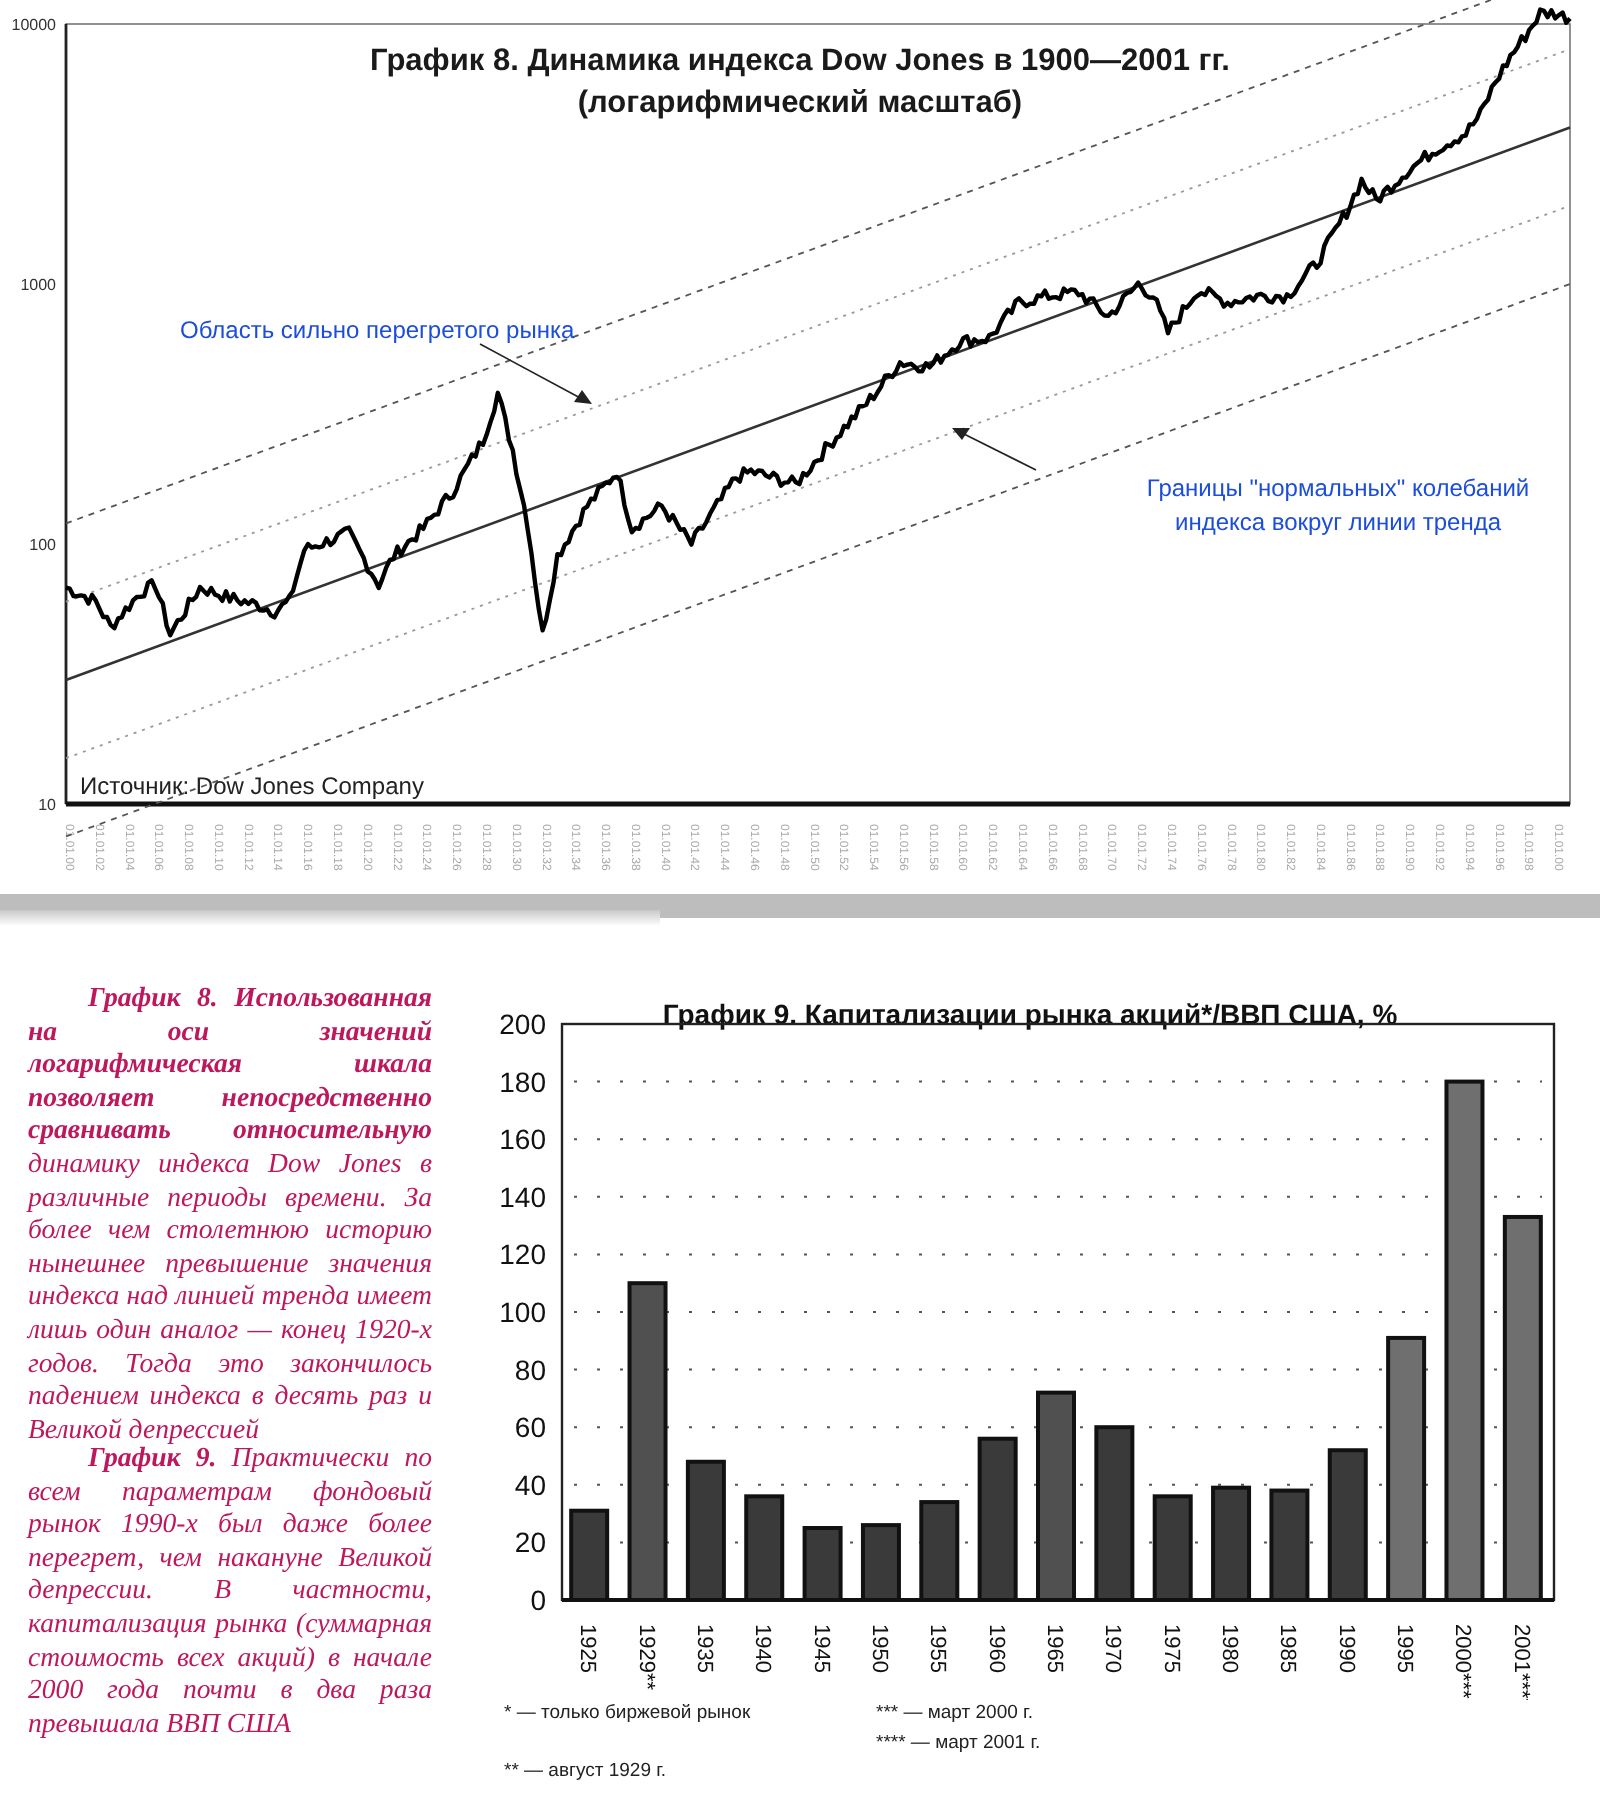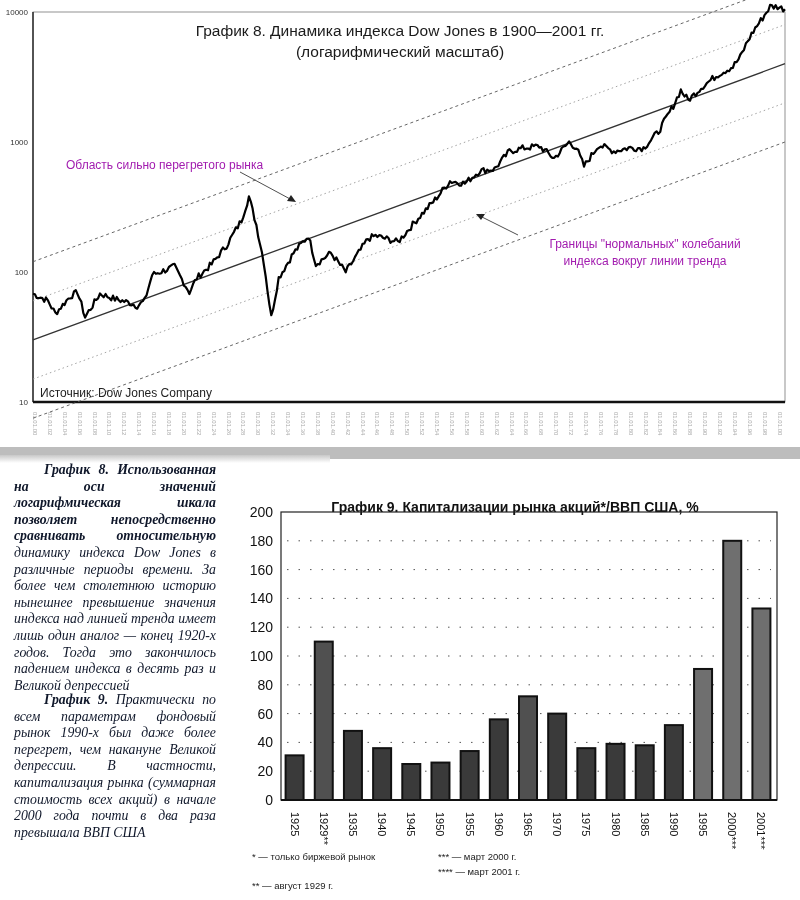--- a/index.html
+++ b/index.html
@@ -1,23 +1,23 @@
 <!DOCTYPE html>
 <html><head>
 <meta charset="utf-8">
 <style>
   html,body{margin:0;padding:0;background:#fff;}
   body{width:800px;height:900px;position:relative;overflow:hidden;font-family:"Liberation Sans",sans-serif;color:#111;}
   #chart8{position:absolute;left:0;top:0;width:800px;height:440px;}
   #band{position:absolute;left:0;top:447px;width:800px;height:12px;background:#bdbdbd;}
   #band2{position:absolute;left:0;top:455px;width:330px;height:8px;background:linear-gradient(#c8c8c8,#fff);}
-  .t8{position:absolute;left:0;width:800px;text-align:center;font-weight:normal;font-size:15.5px;color:#1a1a1a;}
-  .ann{position:absolute;font-size:12px;color:#a21caf;}
+  .t8{position:absolute;left:0;width:800px;text-align:center;font-weight:bold;font-size:15.5px;color:#1a1a1a;}
+  .ann{position:absolute;font-size:12px;color:#1d4ed8;margin-left:24px;}
   .src{position:absolute;left:40px;top:386px;font-size:12px;color:#222;}
-  .caption{position:absolute;left:14px;width:202px;font-family:"Liberation Serif",serif;font-style:italic;font-size:13.8px;line-height:16.6px;color:#0f172a;text-align:justify;}
+  .caption{position:absolute;left:14px;width:202px;font-family:"Liberation Serif",serif;font-style:italic;font-size:13.8px;line-height:16.6px;color:#be185d;text-align:justify;margin-top:29px;}
   .caption b{font-weight:bold;}
   .t9{position:absolute;left:230px;width:570px;top:475px;text-align:center;font-weight:bold;font-size:14px;color:#111;margin-top:24px;}
   #chart9{position:absolute;left:240px;top:500px;width:560px;height:350px;}
   .legend{position:absolute;font-size:9.5px;color:#222;}
 </style>
 </head>
 <body>
 
 <svg id="chart8" viewBox="0 0 800 440">
   <g id="c8-axes">

